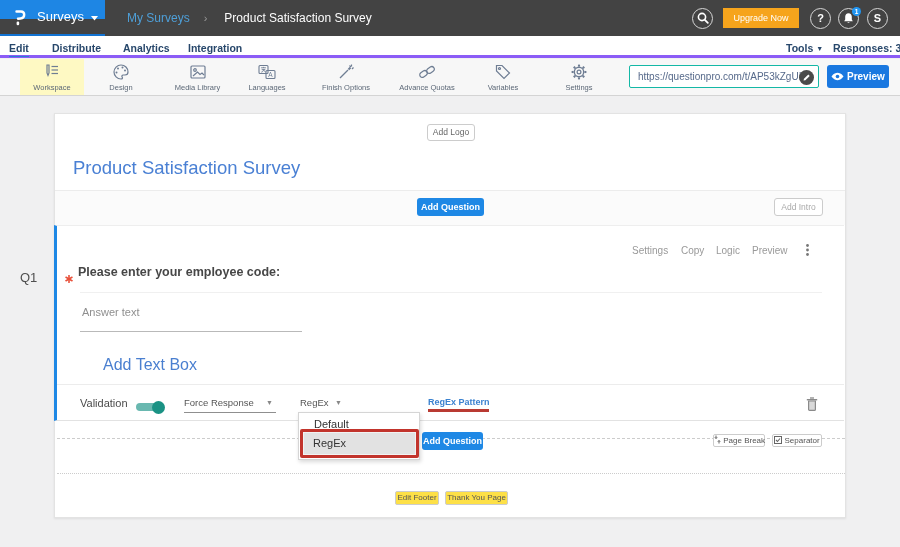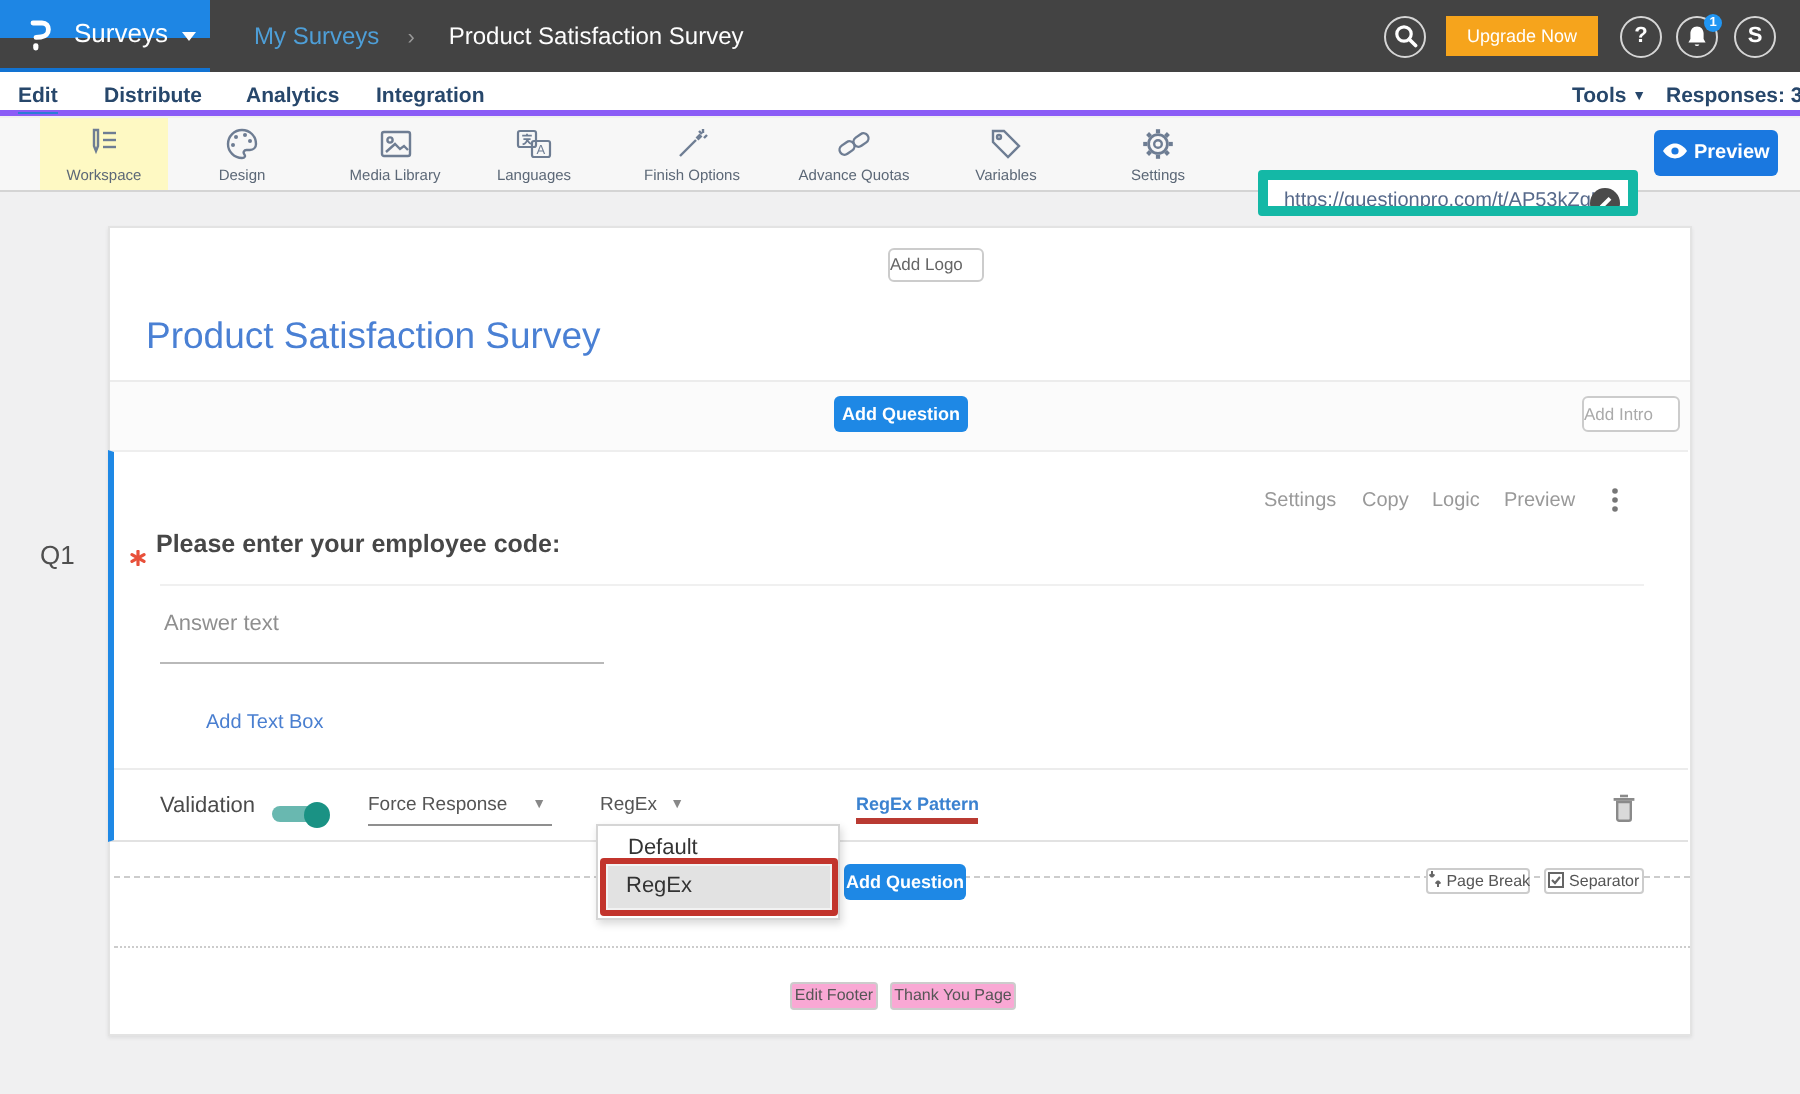--- a/index.html
+++ b/index.html
@@ -22,64 +22,64 @@
   
   #nav { position:absolute; left:0; top:36px; width:900px; height:22px; background:#fff; border-bottom:3px solid #8b5cf6; font-size:10.5px; font-weight:bold; color:#27476b; }
   .navitem { position:absolute; top:6px; white-space:nowrap; }
 
   
   #tbar { position:absolute; left:0; top:59px; width:900px; height:37px; background:#f7f7f7; border-bottom:1px solid #d4d4d4; }
   .tcell { position:absolute; top:0; height:36px; text-align:center; }
   .tcell .lbl { position:absolute; left:-10px; right:-10px; top:24px; font-size:7.5px; color:#5c6877; }
   .tcell svg { position:absolute; top:4px; left:50%; transform:translateX(-50%); }
   #tc-work { background:#fef9c3; }
-  #urlbox { position:absolute; left:629px; top:6px; width:190px; height:23px; background:#fff; border:5px solid #14b8a6; border-radius:2px; font-size:10px; color:#56698a; line-height:21px; padding-left:8px; white-space:nowrap; overflow:hidden;margin-top:20px; }
+  #urlbox { position:absolute; left:629px; top:6px; width:190px; height:23px; background:#fff; border:1px solid #14b8a6; border-radius:2px; font-size:10px; color:#56698a; line-height:21px; padding-left:8px; white-space:nowrap; overflow:hidden; }
   #pencil { position:absolute; right:4px; top:4px; }
   #previewBtn { position:absolute; left:827px; top:6px; width:62px; height:23px; background:#1a78e0; border-radius:3px; color:#fff; font-size:10px; font-weight:bold; text-align:center; line-height:23px; }
 
   
   #card { position:absolute; left:54px; top:113px; width:792px; height:405px; background:#fff; border:1px solid #e3e3e3; box-shadow:0 1px 2px rgba(0,0,0,.08); }
-  .cbtn { position:absolute; background:#fff; border:1px solid #ccc; border-radius:3px; font-size:8.5px; color:#666; text-align:left; white-space:nowrap;margin-left:17px; }
+  .cbtn { position:absolute; background:#fff; border:1px solid #ccc; border-radius:3px; font-size:8.5px; color:#666; text-align:center; white-space:nowrap; }
   #addLogo { left:372px; top:10px; width:48px; height:17px; line-height:15px; }
   #title { position:absolute; left:18px; top:43px; font-size:18.5px; color:#4a80d4; }
   #titleSec { position:absolute; left:0; top:0; width:790px; height:77px; border-bottom:1px solid #ececec; }
   #introRow { position:absolute; left:0; top:77px; width:790px; height:34px; background:#fbfbfb; }
   .bluebtn { position:absolute; background:#1e88e5; border-radius:3px; color:#fff; font-size:9px; font-weight:bold; text-align:center; white-space:nowrap; }
   #addQ1 { left:362px; top:7px; width:67px; height:18px; line-height:18px; }
   #addIntro { left:719px; top:7px; width:49px; height:18px; line-height:16px; color:#aaa; }
 
   
   #qblock { position:absolute; left:-1px; top:111px; width:790px; height:196px; background:#fff; border-top:1px solid #eee; border-bottom:1px solid #e2e2e2; border-left:3px solid #1e88e5; }
   .qt { position:absolute; top:19px; font-size:10px; color:#999; }
   #qtext { position:absolute; left:21px; top:39px; font-size:12.5px; font-weight:bold; color:#474747; }
   #qast { position:absolute; left:8px; top:49px; }
   #qunderline { position:absolute; left:23px; top:66px; width:742px; height:0; border-top:1px solid #f0f0f0; }
   #anstext { position:absolute; left:25px; top:80px; font-size:11px; color:#8f8f8f; }
   #ansline { position:absolute; left:23px; top:105px; width:222px; border-top:1px solid #b9b9b9; }
-  #addTextBox { position:absolute; left:46px; top:130px; font-size:10px; color:#4a7fd0; }
+  #addTextBox { position:absolute; left:46px; top:130px; font-size:16px; color:#4a7fd0; }
   #vrow { position:absolute; left:0; top:158px; width:787px; height:37px; border-top:1px solid #ececec; }
   #vlabel { position:absolute; left:23px; top:12px; font-size:11px; color:#4a4a4a; }
   #toggle { position:absolute; left:79px; top:18px; width:26px; height:8px; background:#69b8b0; border-radius:4px; }
   #toggle .knob { position:absolute; right:-3px; top:-2.5px; width:13px; height:13px; background:#1a9284; border-radius:50%; }
   .vsel { position:absolute; top:12px; font-size:9.5px; color:#555; border-bottom:1px solid #8f8f8f; padding-bottom:4px; white-space:nowrap; }
   .vsel .car { color:#888; font-size:7px; position:absolute; right:3px; top:2px; }
   #vsel1 { left:127px; width:92px; }
   #vsel2 { left:243px; width:45px; }
   #regexPat { position:absolute; left:371px; top:12px; font-size:9px; font-weight:bold; color:#3b82d0; }
   #regexRed { position:absolute; left:371px; top:24px; width:61px; height:3px; background:#b93a32; }
   #trash { position:absolute; left:749px; top:12px; }
 
   
   #dashrow { position:absolute; left:2px; top:324px; width:788px; height:0; border-top:1px dashed #ccc; }
   #addQ2 { left:367px; top:318px; width:61px; height:18px; line-height:18px; }
   .pbtn { position:absolute; top:320px; height:13px; background:#fff; border:1px solid #ccc; border-radius:2px; font-size:8px; color:#555; line-height:11px; white-space:nowrap; text-align:center; }
   #pageBreak { left:658px; width:52px; }
   #separator { left:717px; width:50px; }
   #dotrow { position:absolute; left:2px; top:359px; width:788px; height:0; border-top:1px dotted #ccc; }
-  .fbtn { position:absolute; top:377px; height:14px; background:#f9a8d4; border:1px solid #ccc; border-radius:2px; font-size:8px; color:#555; line-height:12px; white-space:nowrap; text-align:center; }
+  .fbtn { position:absolute; top:377px; height:14px; background:#fde047; border:1px solid #ccc; border-radius:2px; font-size:8px; color:#555; line-height:12px; white-space:nowrap; text-align:center; }
   #editFooter { left:340px; width:44px; }
   #thankYou { left:390px; width:63px; }
 
   #q1lbl { position:absolute; left:20px; top:270px; font-size:13px; color:#4f4f4f; }
 
   
   #ddmenu { position:absolute; left:298px; top:412px; width:122px; height:48px; background:#fff; border:1px solid #d5d5d5; box-shadow:1px 2px 4px rgba(0,0,0,.15); }
   #ddmenu .it1 { position:absolute; left:15px; top:5px; font-size:11px; color:#333; }
   #redbox { position:absolute; left:300px; top:429px; width:119px; height:29px; background:#e2e2e2; border:3px solid #c2342c; border-radius:2px; box-shadow:inset 0 0 0 1px #f2f2f2; }
   #redbox .it2 { position:absolute; left:10px; top:5px; font-size:11px; color:#333; }

